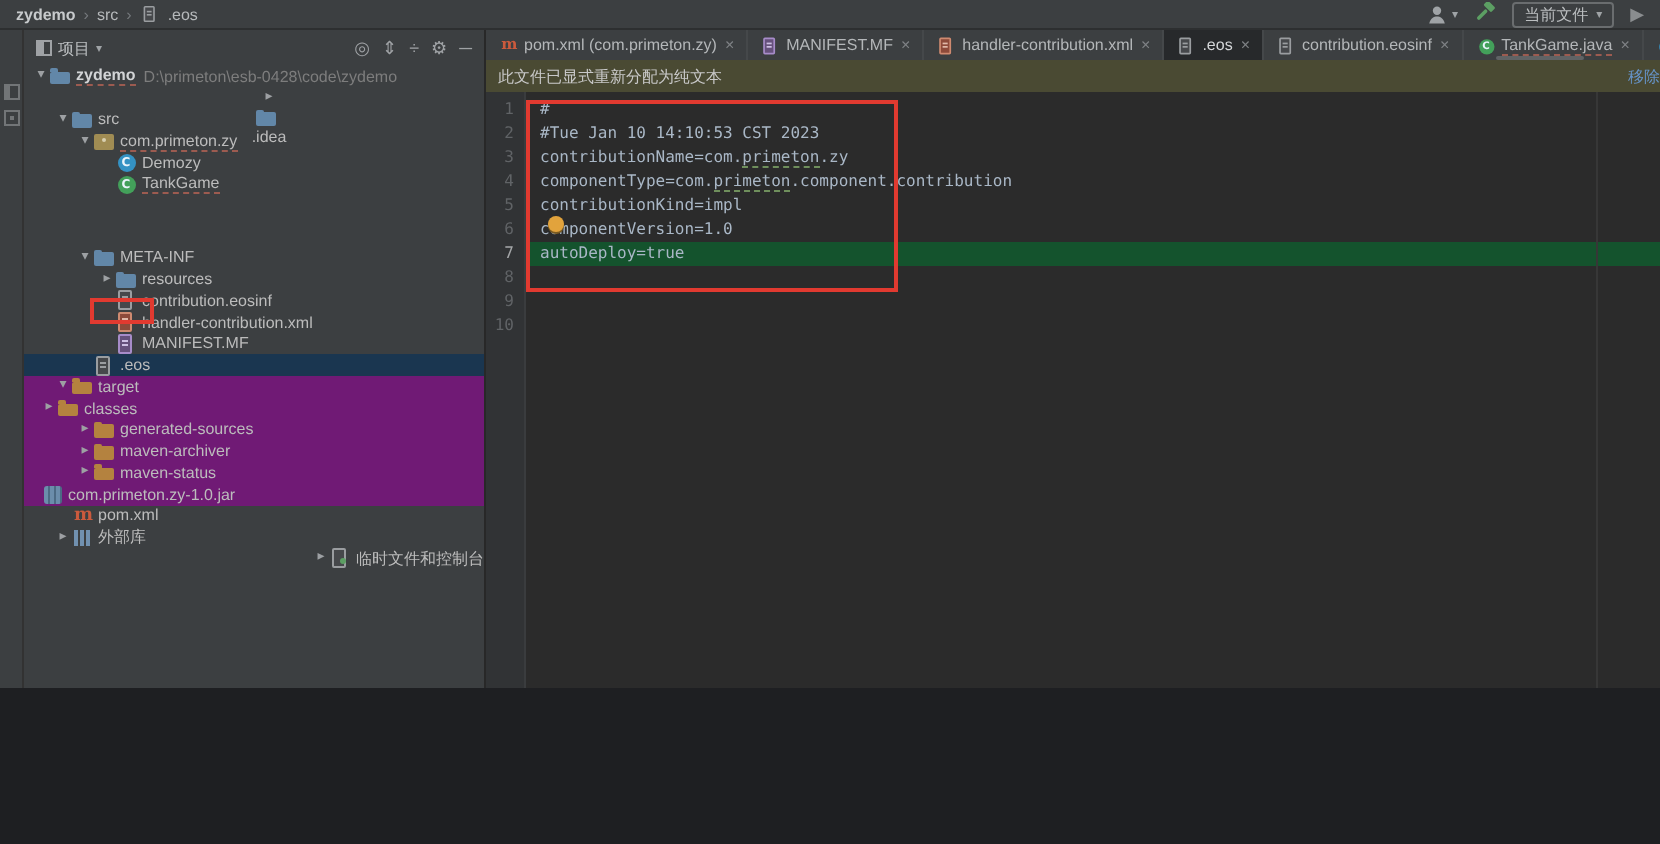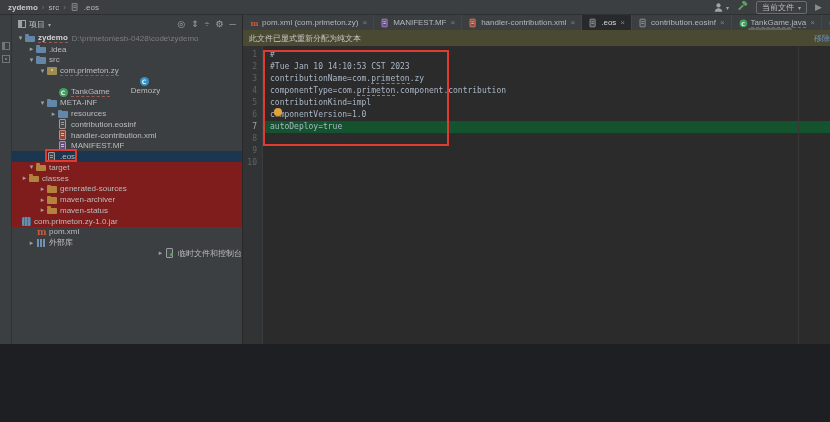--- a/index.html
+++ b/index.html
@@ -28,21 +28,21 @@
   
   .project-panel{position:absolute;left:12px;top:15px;width:231px;height:407px;background:#3c3f41;
                  border-right:1px solid #282828;box-sizing:border-box;overflow:hidden;}
   .panel-header{height:18px;display:flex;align-items:center;gap:3px;padding:0 6px;color:#bcbfc1;}
   .tw-icon{width:8px;height:8px;border:1px solid #9fa2a5;box-sizing:border-box;position:relative;flex:none;}
   .tw-icon::before{content:"";position:absolute;left:0;top:0;width:2.5px;height:100%;background:#9fa2a5;}
   .hdr-icons{margin-left:auto;display:flex;gap:6px;color:#9fa2a5;font-size:9px;}
   .hdr-icons span{cursor:default;line-height:10px;}
   .tree-row{height:10.75px;display:flex;align-items:center;white-space:nowrap;}
   .tree-row.selected{background:#1a3650;}
-  .tree-row.excluded{background:#7f1d1d;}
+  .tree-row.excluded{background:#701a75;}
   .arrow{width:9px;flex:none;text-align:center;color:#9da0a3;font-size:7px;line-height:10px;}
   .lbl{color:#bcbcbc;}
   .lbl.bold{font-weight:bold;color:#d2d4d6;}
   .suffix{color:#7d7d7d;margin-left:4px;}
   .typo-red{border-bottom:1px dashed #9c5b50;}
   .typo-green{border-bottom:1px dashed #6f8f5c;}
   
   .ic{position:relative;width:10px;height:10px;flex:none;margin-right:3px;display:inline-block;}
   .ic.folder::before,.ic.project::before{content:"";position:absolute;left:0;top:1px;width:4px;height:2px;background:#6287a8;border-radius:1px 1px 0 0;}
   .ic.folder::after,.ic.project::after{content:"";position:absolute;left:0;top:2.5px;width:10px;height:6.5px;background:#6287a8;border-radius:1px;}
@@ -150,46 +150,46 @@
           <span>─</span>
         </span>
     </div>
     <div id="tree">
         <div class="tree-row" style="padding-left: 4px;">
           <span class="arrow">▾</span>
           <span class="ic project"></span>
           <span class="lbl bold typo-red">zydemo</span>
           <span class="suffix">D:\primeton\esb-0428\code\zydemo</span>
         </div>
-        <div class="tree-row" style="padding-left: 15px;">
+        <div class="tree-row" style="padding-left: 15px; flex-direction: column;">
           <span class="arrow">▸</span>
           <span class="ic folder"></span>
           <span class="lbl">.idea</span>
         </div>
         <div class="tree-row" style="padding-left: 15px;">
           <span class="arrow">▾</span>
           <span class="ic folder"></span>
           <span class="lbl">src</span>
         </div>
         <div class="tree-row" style="padding-left: 26px;">
           <span class="arrow">▾</span>
           <span class="ic package"></span>
           <span class="lbl typo-red">com.primeton.zy</span>
         </div>
-        <div class="tree-row" style="padding-left: 37px; flex-direction: column;">
+        <div class="tree-row" style="padding-left: 37px;">
           <span class="arrow"></span>
           <span class="ic class-blue"></span>
           <span class="lbl">Demozy</span>
         </div>
         <div class="tree-row" style="padding-left: 37px;">
           <span class="arrow"></span>
           <span class="ic class-green"></span>
           <span class="lbl typo-red">TankGame</span>
         </div>
-        <div class="tree-row" style="padding-left: 26px;">
+        <div class="tree-row" style="padding-left: 26px; margin-top: 26px;">
           <span class="arrow">▾</span>
           <span class="ic folder"></span>
           <span class="lbl">META-INF</span>
         </div>
         <div class="tree-row" style="padding-left: 37px; align-items: center;">
           <span class="arrow">▸</span>
           <span class="ic folder"></span>
           <span class="lbl">resources</span>
         </div>
         <div class="tree-row" style="padding-left: 37px;">

